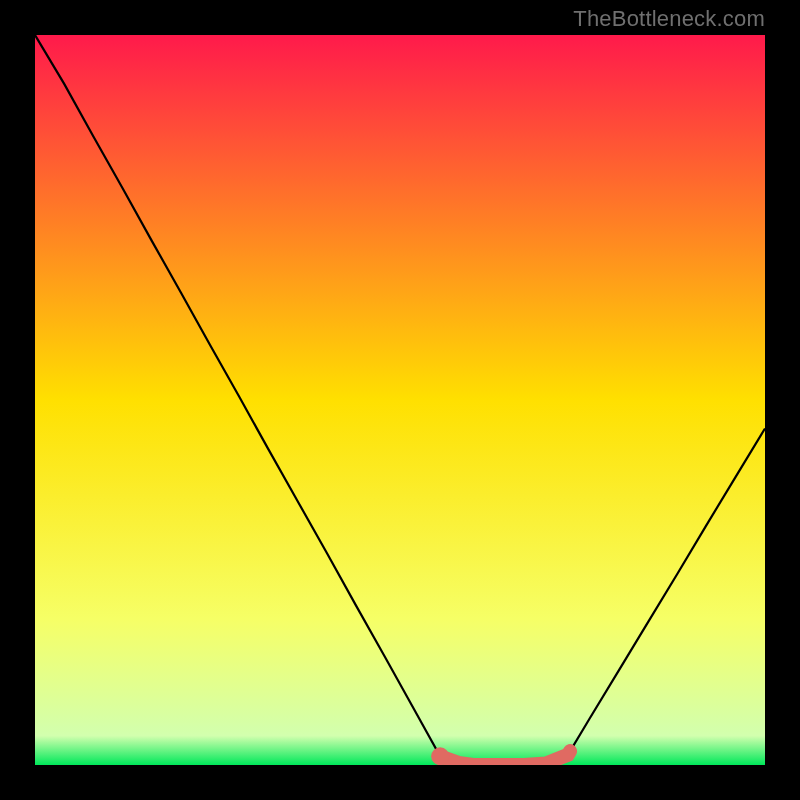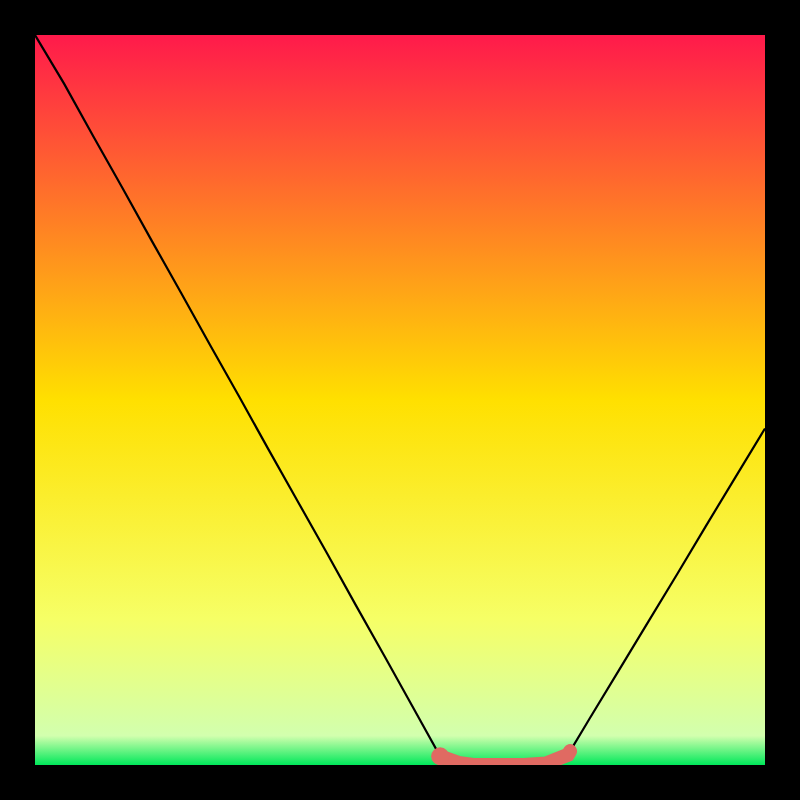--- a/index.html
+++ b/index.html
@@ -36,20 +36,21 @@
   svg.chart {
     display: block;
     width: 730px;
     height: 730px;
   }
 </style>
 </head>
 <body>
 
 <div class="frame">
+  <div class="attribution">TheBottleneck.com</div>
 
   <div class="plot-area">
     <svg class="chart" viewBox="0 0 730 730" preserveAspectRatio="none">
       <defs>
         <linearGradient id="bg-grad" x1="0" y1="0" x2="0" y2="1">
         <stop offset="0%" stop-color="#ff1a4b"></stop>
             <stop offset="50%" stop-color="#ffe000"></stop>
             <stop offset="80%" stop-color="#f6ff66"></stop>
             <stop offset="96%" stop-color="#d2ffae"></stop>
             <stop offset="100%" stop-color="#00e85a"></stop>

